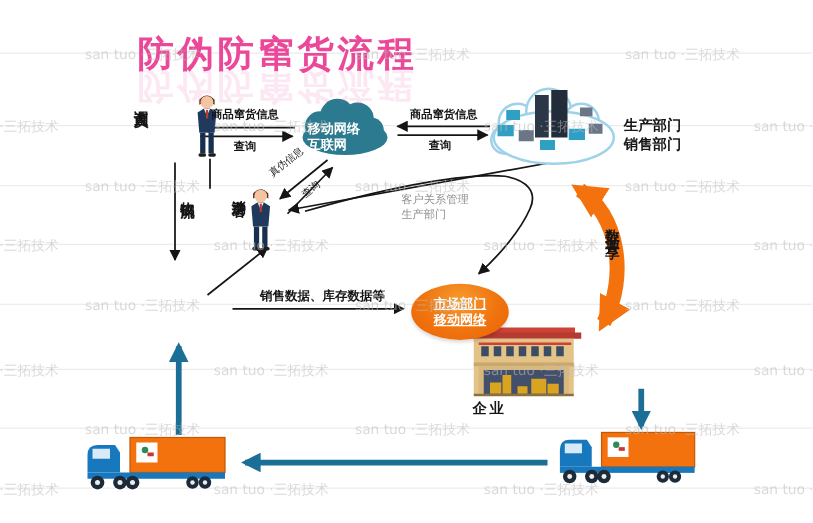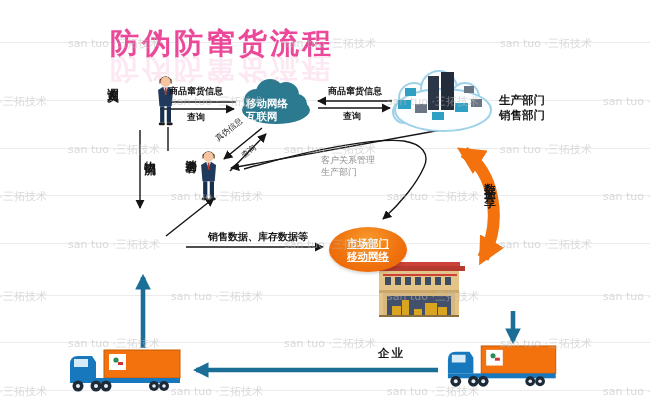--- a/index.html
+++ b/index.html
@@ -211,21 +211,21 @@
     <div>移动网络</div>
     <div>互联网</div>
   </div>
 
   <div class="abs txt lbl" style="left:499px;top:93px;font-size:11.5px;line-height:15px;">
     <div>生产部门</div>
     <div>销售部门</div>
   </div>
 
   <div class="abs txt lbl center" style="left:192px;top:230px;width:132px;font-size:10px;">销售数据、库存数据等</div>
-  <div class="abs txt lbl" style="left:378px;top:319px;font-size:11.5px;letter-spacing:2px;margin-top:27px;">企业</div>
+  <div class="abs txt lbl" style="left:378px;top:319px;font-size:11.5px;letter-spacing:2px;">企业</div>
 
   <div class="abs txt ell" style="left:329px;top:227px;width:78px;height:45px;font-size:10.5px;line-height:13px;text-decoration:underline;">
     <div>市场部门</div>
     <div>移动网络</div>
   </div>
 
   <div id="wmLayer">
       <span class="wm" style="left: 68px; top: 36px;">san tuo ·三拓技术</span>
       <span class="wm" style="left: 284px; top: 36px;">san tuo ·三拓技术</span>
       <span class="wm" style="left: 500px; top: 36px;">san tuo ·三拓技术</span>

